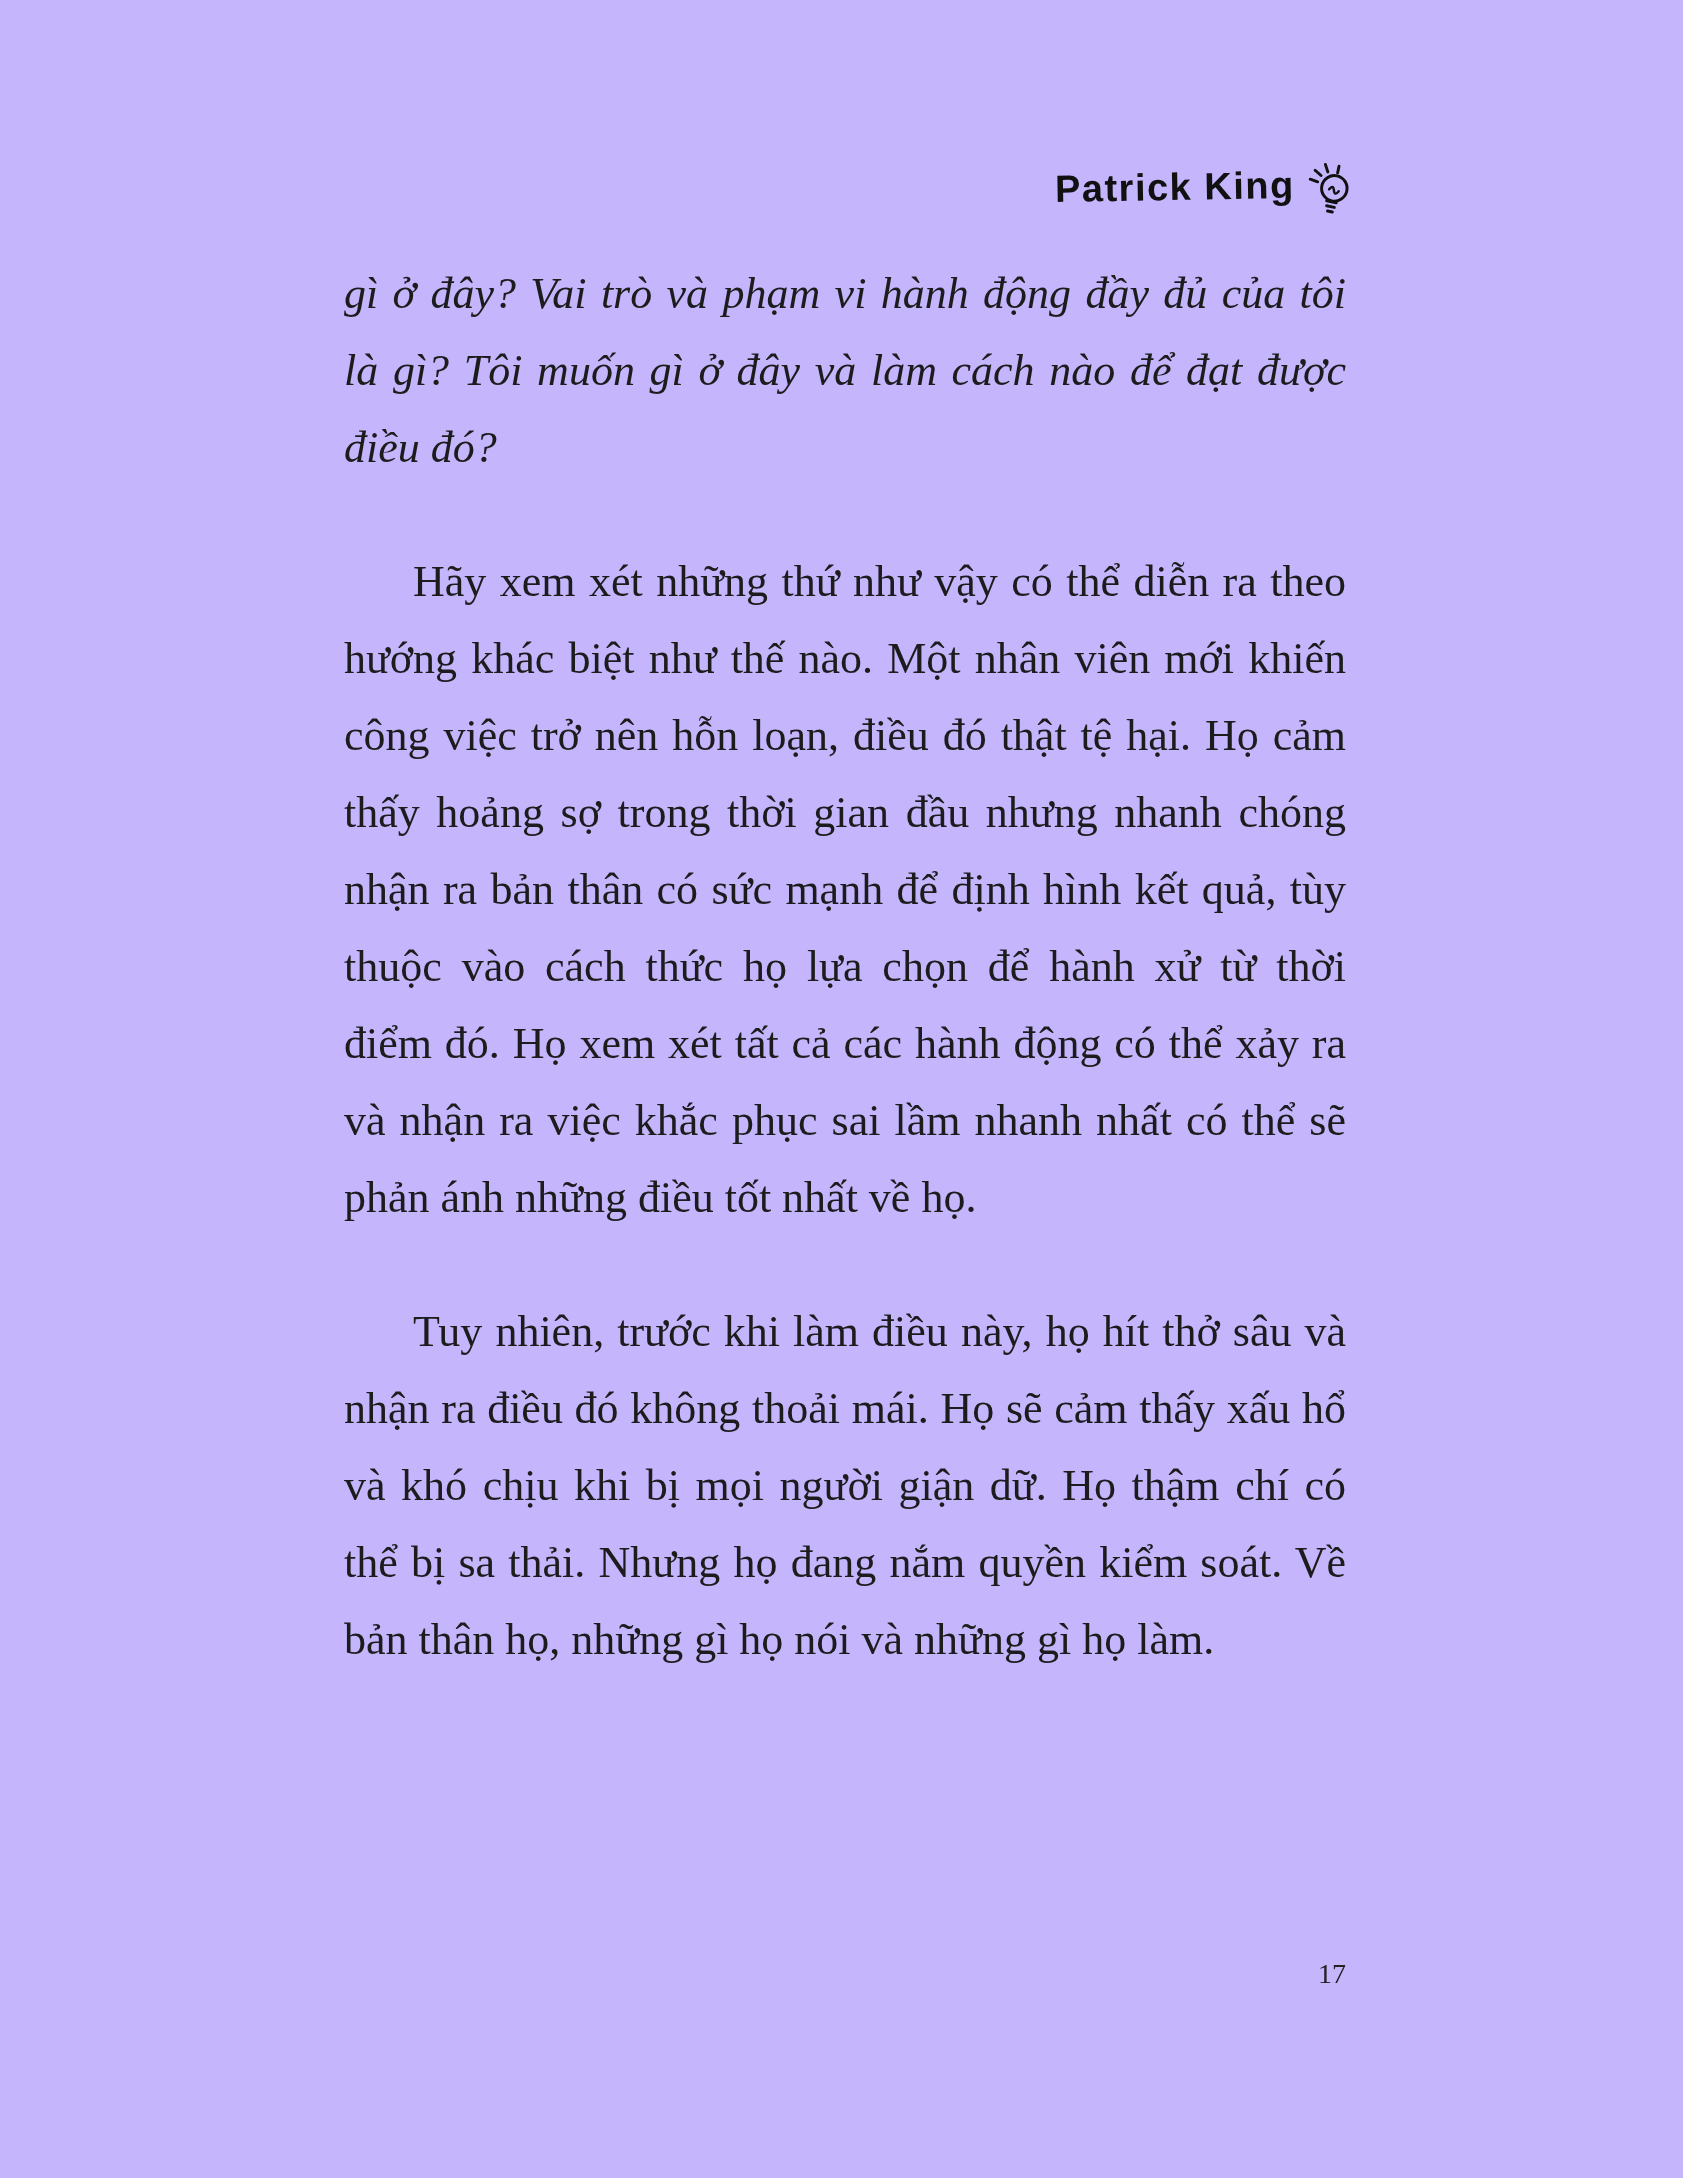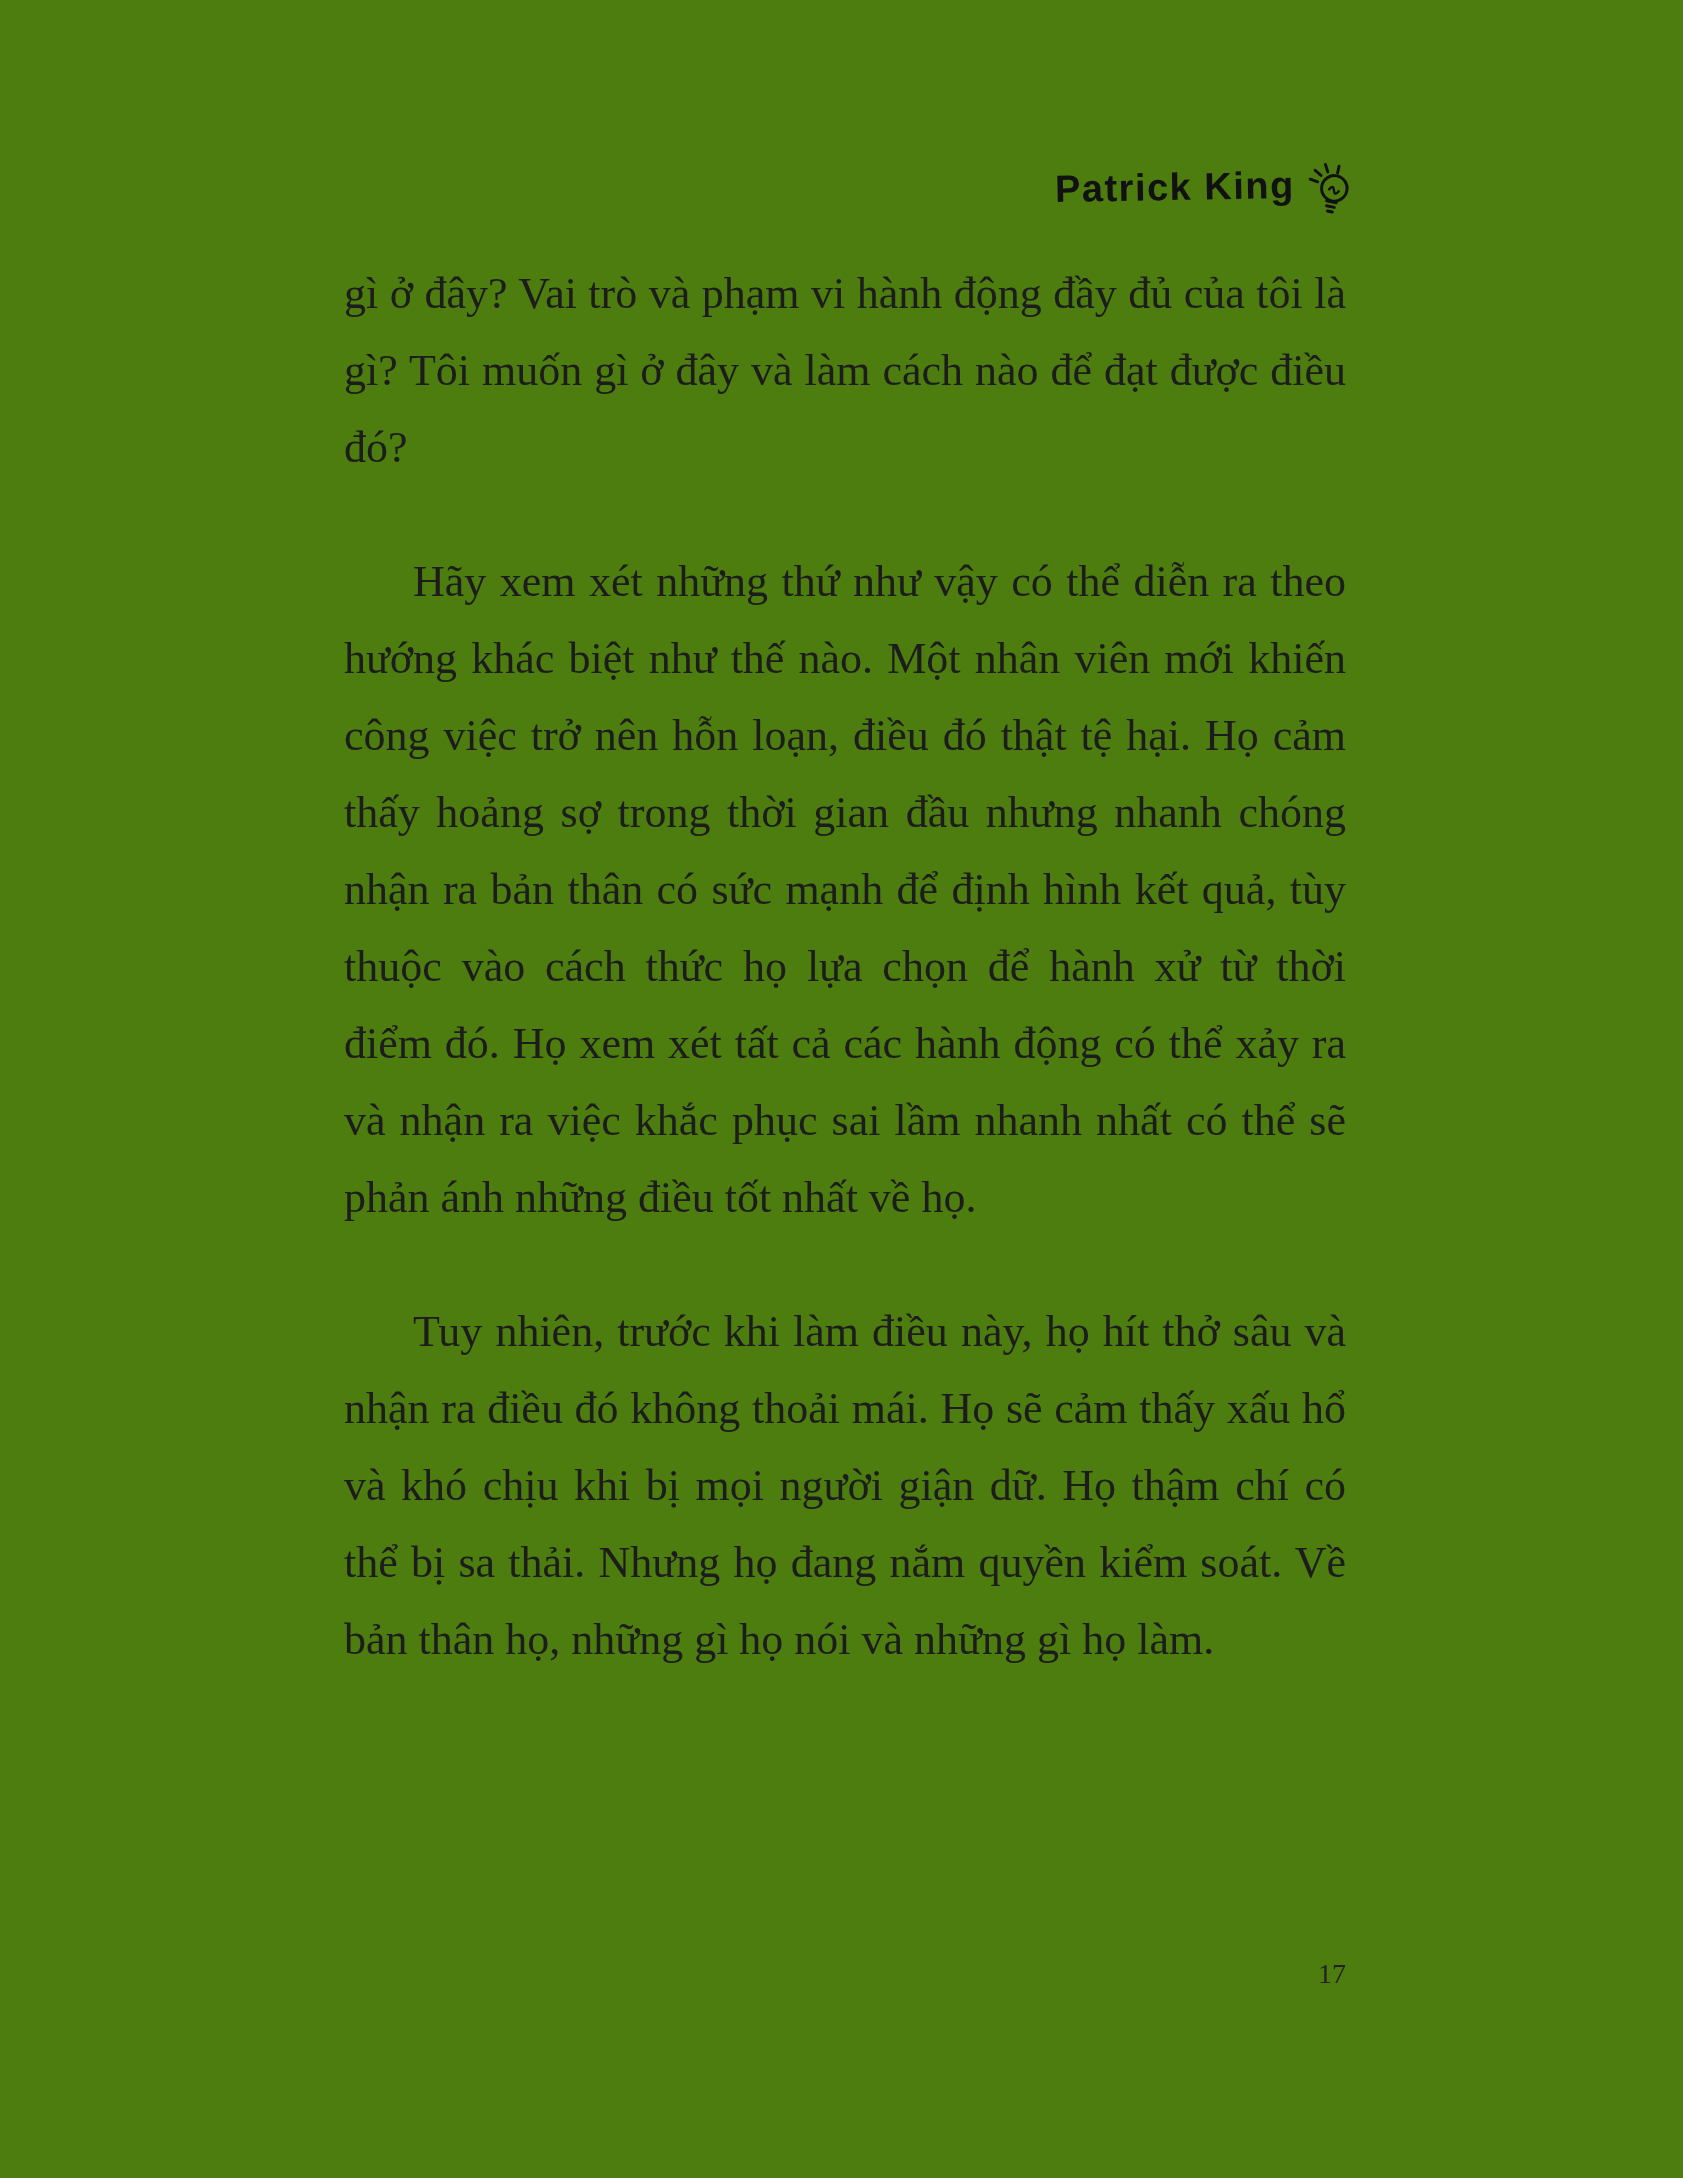--- a/index.html
+++ b/index.html
@@ -4,21 +4,21 @@
 <style>
   html, body {
     margin: 0;
     padding: 0;
     background: #ffffff;
   }
   .page {
     position: relative;
     width: 1683px;
     height: 2178px;
-    background: #4d7c0f;
+    background: #c4b5fd;
     overflow: hidden;
     font-family: "Liberation Serif", "DejaVu Serif", serif;
     color: #1c1c1c;
   }
   .header {
     position: absolute;
     top: 158px;
     right: 327px;
     display: flex;
     align-items: center;
@@ -43,20 +43,21 @@
     width: 1002px;
   }
   .text-block p {
     margin: 0 0 57px 0;
     font-size: 44px;
     line-height: 77px;
     text-align: justify;
     color: #1c1c1c;
   }
   .para-italic {
+    font-style: italic;
   }
   .para-body {
     text-indent: 69px;
   }
   .page-number {
     position: absolute;
     right: 337px;
     top: 1958px;
     font-size: 28px;
     color: #222222;

